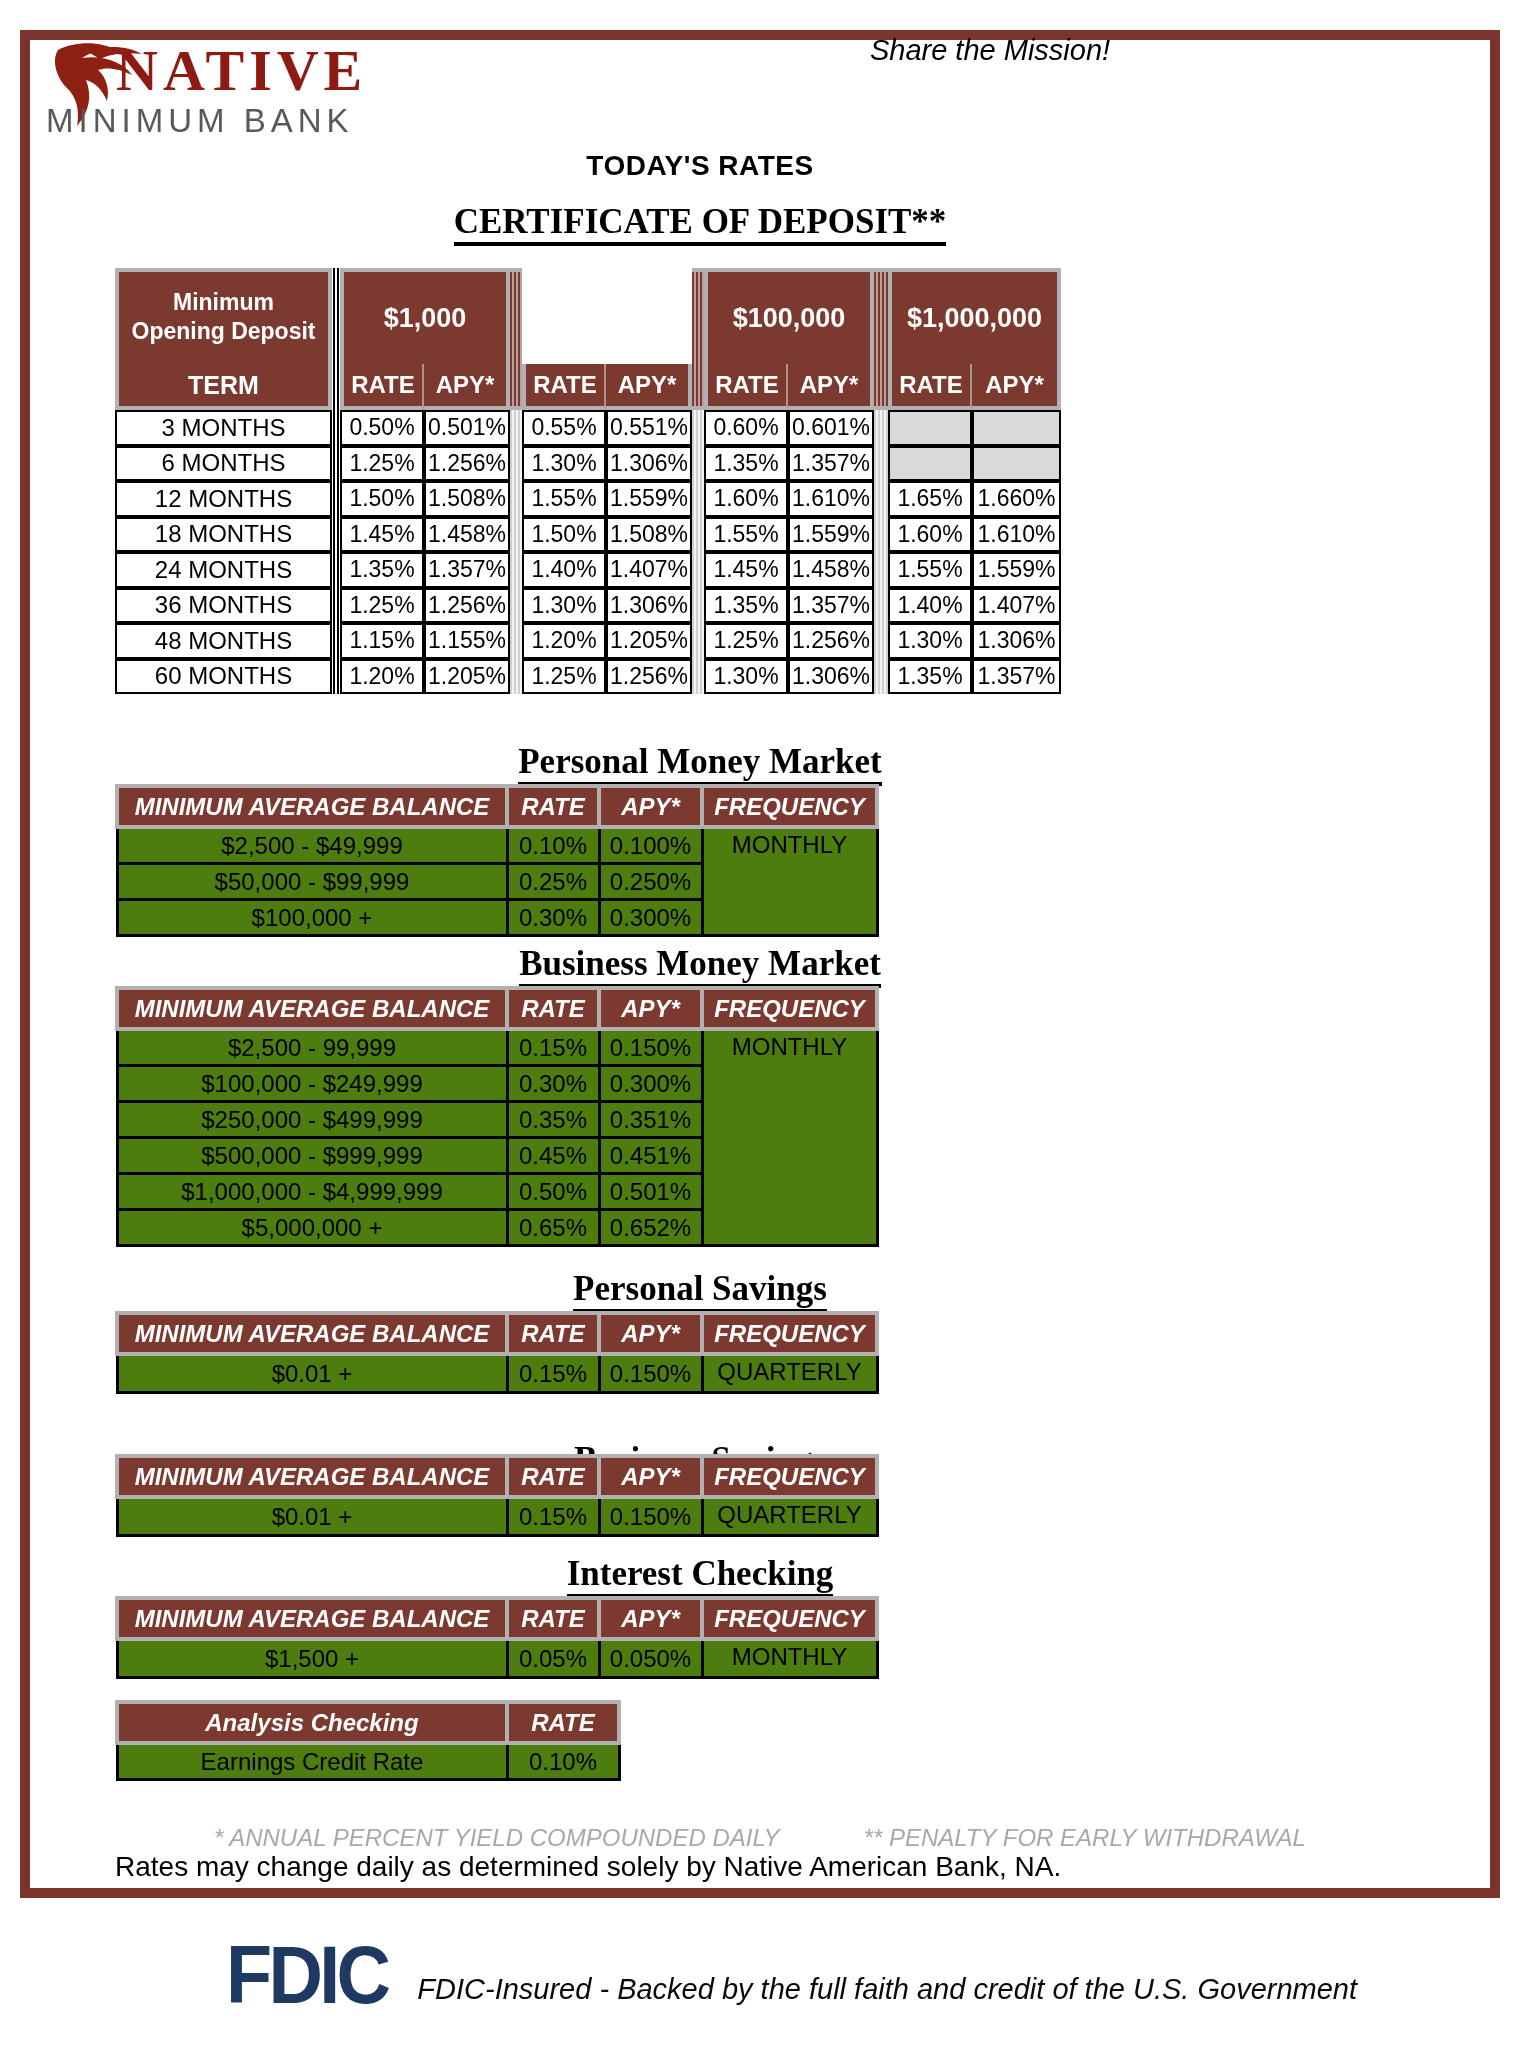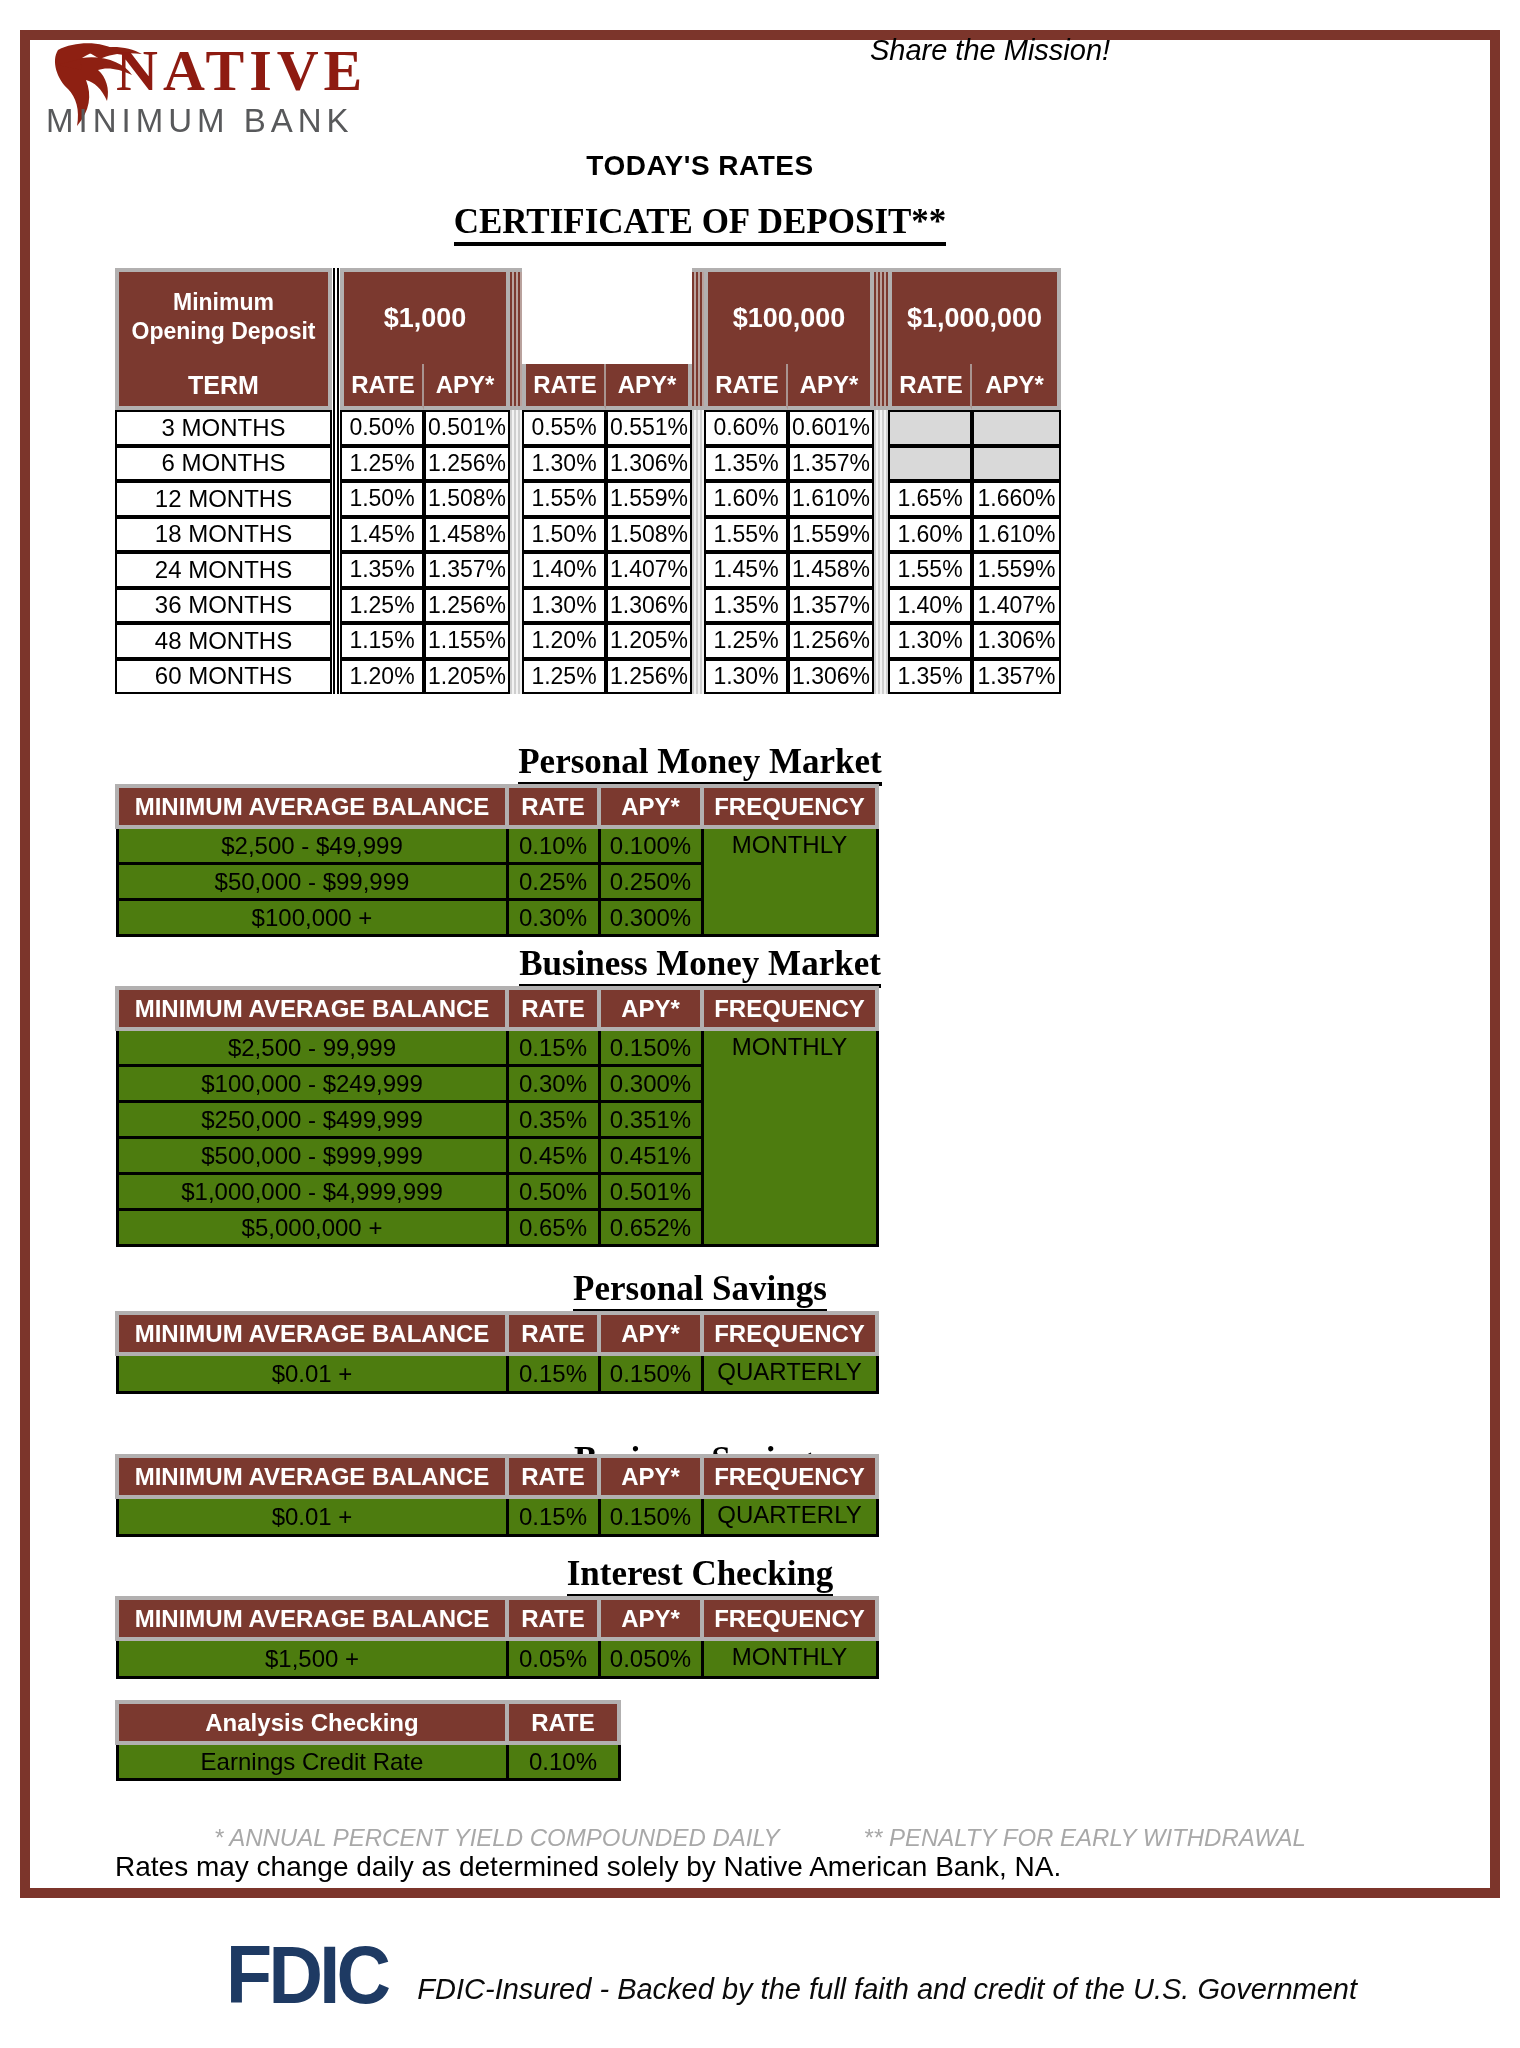--- a/index.html
+++ b/index.html
@@ -46,21 +46,21 @@
   .cd-sep-bd{background:repeating-linear-gradient(90deg,#cfcfcf 0 2px,#f3f3f3 2px 4px);}
   .cd-c{background:#fff;border:2px solid #000;display:flex;align-items:center;
       justify-content:center;font-size:23px;box-sizing:border-box;}
   .cd-term{font-size:24px;}
   .cd-c.empty{background:#d9d9d9;}
 
   
   table.mm{position:absolute;left:115px;border-collapse:collapse;table-layout:fixed;}
   .c-bal{width:390px;} .c-rate{width:92px;} .c-apy{width:103px;} .c-freq{width:175px;}
   table.mm th{background:#7b392f;color:#fff;font-weight:700;font-size:24px;
-      border:4px solid #b2b0b0;height:37px;padding:0;text-align:center;}
+      border:4px solid #b2b0b0;height:37px;padding:0;text-align:center;font-style:italic;}
   table.mm td{border:3px solid #000;height:33px;padding:0 4px;text-align:center;
       font-size:24px;background:#4d7c0f;}
   table.mm td.freqcell{vertical-align:top;padding-top:2px;}
   table.analysis{top:1700px;}
   .col-an-label{width:390px;} .col-an-rate{width:112px;}
 
   
   .fnotes{position:absolute;left:115px;top:1824px;width:1290px;display:flex;
       justify-content:center;gap:84px;font-style:italic;color:#a8a8a8;font-size:24px;}
   .disclaimer{position:absolute;left:115px;top:1851px;width:1290px;

